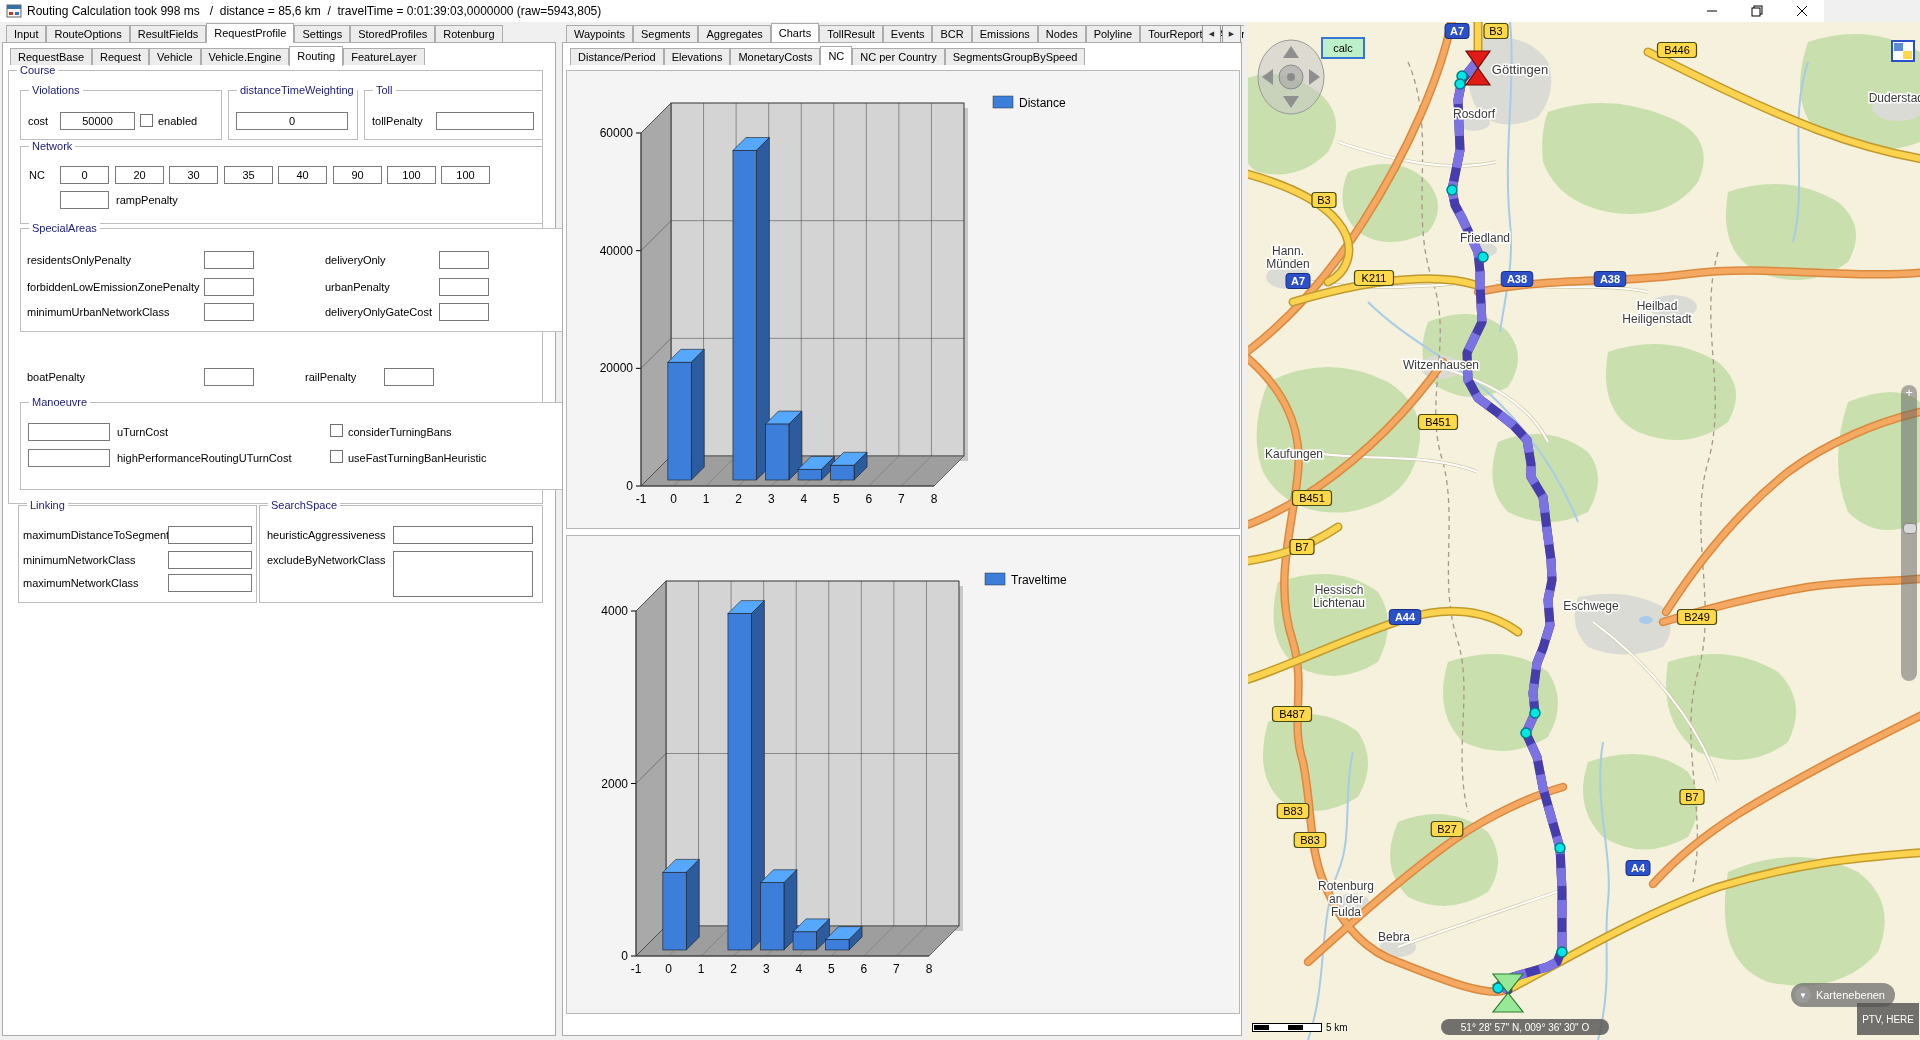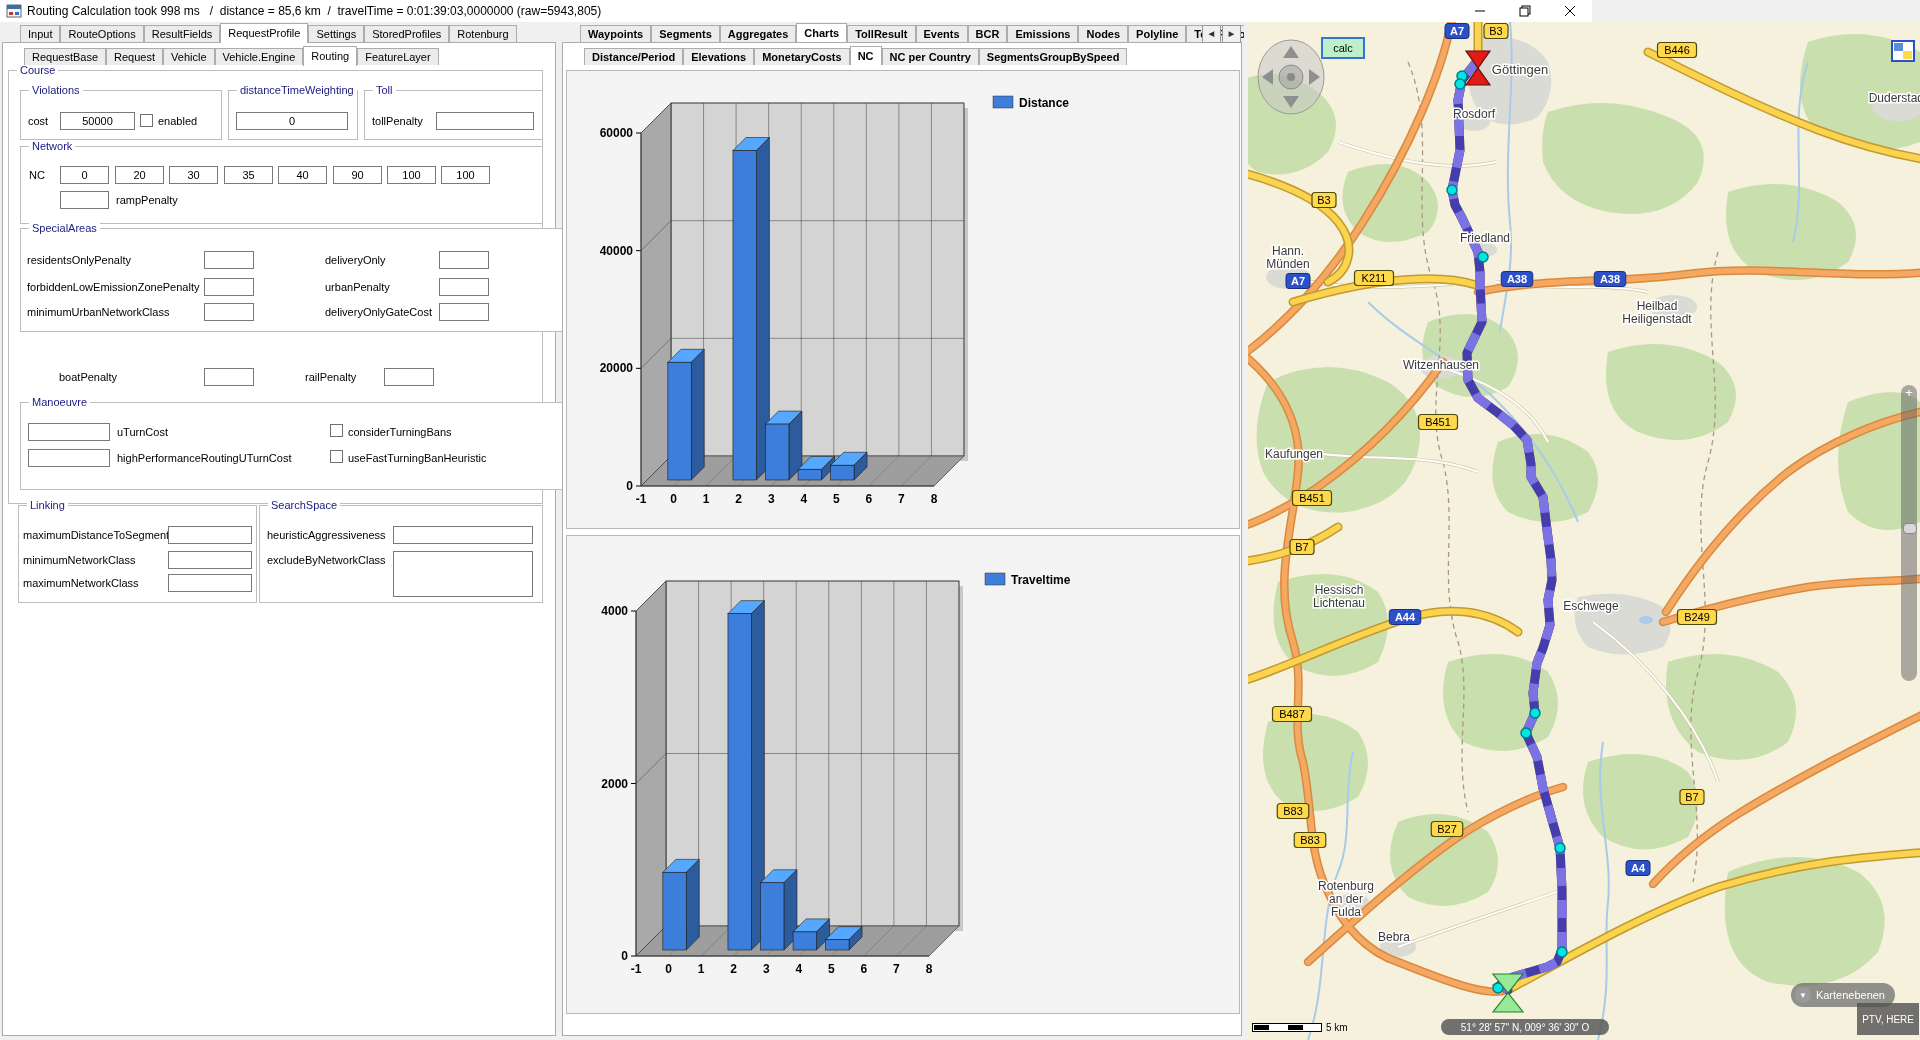--- a/index.html
+++ b/index.html
@@ -1,31 +1,31 @@
 <!DOCTYPE html>
 <html><head>
 <meta charset="utf-8">
 <style>
   html,body{margin:0;padding:0;background:#f0f0f0;font-family:"Liberation Sans",sans-serif;-webkit-font-smoothing:antialiased;}
   #app{position:relative;width:1920px;height:1040px;overflow:hidden;background:#f0f0f0;}
   
-  .titlebar{position:absolute;left:0;top:0;width:1592px;height:22px;background:#ffffff;display:flex;align-items:center;}
+  .titlebar{position:absolute;left:0;top:0;width:1824px;height:22px;background:#ffffff;display:flex;align-items:center;}
   .titlebar .title{font-size:12px;color:#000;margin-left:5px;white-space:pre;}
   .app-icon{width:16px;height:16px;margin-left:6px;flex:0 0 auto;}
   .winbtns{margin-left:auto;display:flex;height:22px;}
   .winbtn{width:45px;height:22px;display:flex;align-items:center;justify-content:center;}
   
-  .tabstrip{display:flex;align-items:flex-end;height:20px;position:relative;z-index:3;padding-left:20px;}
+  .tabstrip{display:flex;align-items:flex-end;height:20px;position:relative;z-index:3;padding-left:6px;}
   .tab{height:16px;line-height:16px;padding:0 7px;font-size:11px;background:#ececec;border:1px solid #acacac;border-bottom:none;white-space:nowrap;color:#000;}
   .tab.sel{background:#fff;height:19px;line-height:19px;margin-bottom:-1px;position:relative;z-index:4;}
   .tabbody{position:absolute;top:20px;left:2px;right:2px;bottom:2px;background:#fff;border:1px solid #acacac;z-index:1;}
   .inner-strip{position:absolute;left:1px;top:2px;right:1px;}
   
   .left-panel{position:absolute;left:0;top:22px;width:558px;height:1016px;}
-  .mid-panel{position:absolute;left:560px;top:22px;width:684px;height:1016px;font-weight:bold;}
+  .mid-panel{position:absolute;left:560px;top:22px;width:684px;height:1016px;}
   .map-panel{position:absolute;left:1248px;top:22px;width:672px;height:1018px;background:#f5f1dc;overflow:hidden;}
   
   .formwrap{position:absolute;inset:0;font-size:11px;}
   .grp{position:absolute;border:1px solid #bdbdbd;background:#fff;}
   .grp>.gl{position:absolute;top:-7px;left:8px;background:#fff;padding:0 3px;font-size:11px;color:#1a1a80;white-space:nowrap;}
   .flabel{position:absolute;font-size:11px;color:#000;white-space:nowrap;}
   .tb{position:absolute;height:18px;border:1px solid #7a7a7a;background:#fff;font-size:11px;font-family:"Liberation Sans",sans-serif;padding:0 2px;box-sizing:border-box;text-align:center;}
   .tb.ml{height:46px;}
   .cb{position:absolute;width:13px;height:13px;border:1px solid #707070;background:#fff;box-sizing:border-box;}
   
@@ -159,21 +159,21 @@
         <input class="tb" style="left: 201px; top: 235px; width: 50px;" value="">
         <div class="flabel" style="left:24px;top:263px;">minimumUrbanNetworkClass</div>
         <input class="tb" style="left: 201px; top: 260px; width: 50px;" value="">
         <div class="flabel" style="left:322px;top:211px;">deliveryOnly</div>
         <input class="tb" style="left: 436px; top: 208px; width: 50px;" value="">
         <div class="flabel" style="left:322px;top:238px;">urbanPenalty</div>
         <input class="tb" style="left: 436px; top: 235px; width: 50px;" value="">
         <div class="flabel" style="left:322px;top:263px;">deliveryOnlyGateCost</div>
         <input class="tb" style="left: 436px; top: 260px; width: 50px;" value="">
 
-        <div class="flabel" style="left:24px;top:328px;margin-left:32px;">boatPenalty</div>
+        <div class="flabel" style="left:24px;top:328px;">boatPenalty</div>
         <input class="tb" style="left: 201px; top: 325px; width: 50px;" value="">
         <div class="flabel" style="left:302px;top:328px;">railPenalty</div>
         <input class="tb" style="left: 381px; top: 325px; width: 50px;" value="">
 
         <div class="grp" style="left:17px;top:359px;width:521px;height:86px;padding-left:44px;">
           <span class="gl">Manoeuvre</span>
         </div>
         <input class="tb" style="left: 25px; top: 380px; width: 82px;" value="">
         <div class="flabel" style="left:114px;top:383px;">uTurnCost</div>
         <input class="tb" style="left: 25px; top: 406px; width: 82px;" value="">

